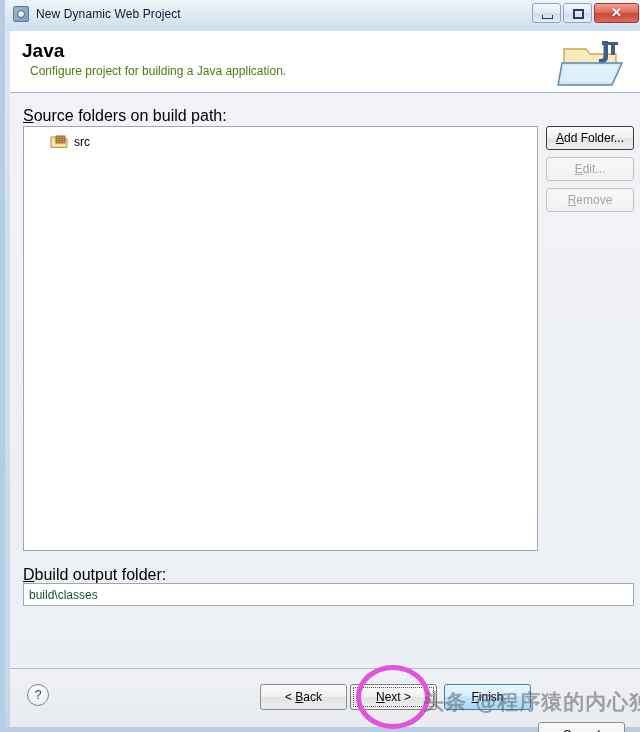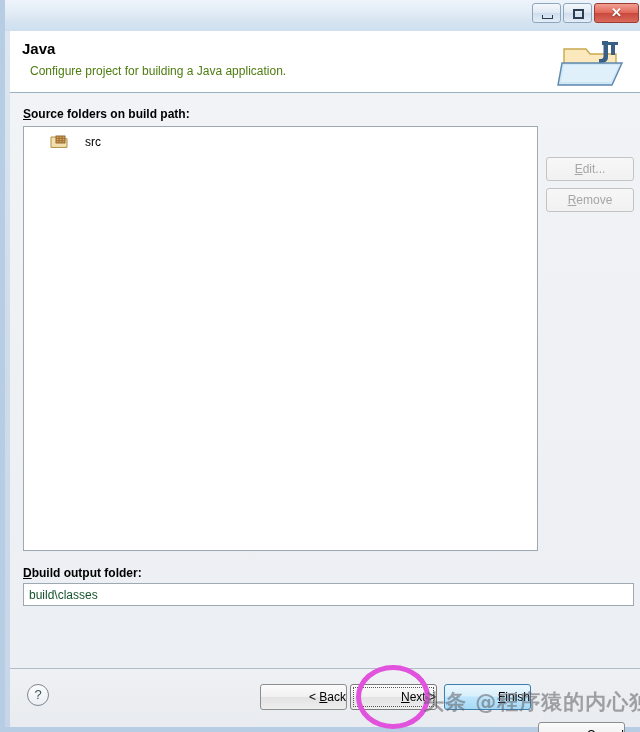--- a/index.html
+++ b/index.html
@@ -123,21 +123,21 @@
     left: 5px; top: 31px;
     width: 630px; height: 62px;
     background: #ffffff;
     border-bottom: 1px solid #9cb0c4;
     box-sizing: border-box;
     overflow: hidden;
   }
   #header-title {
     position: absolute;
     left: 12px; top: 9px;
-    font-size: 15px;
+    font-size: 19px;
     font-weight: bold;
     color: #000000;
   }
   #header-desc {
     position: absolute;
     left: 20px; top: 33px;
     font-size: 12px;
     color: #4d7c0f;
   }
   #header-banner {
@@ -150,23 +150,22 @@
   #body {
     position: absolute;
     left: 5px; top: 93px;
     width: 630px; height: 575px;
     background: linear-gradient(180deg, #f1f3f6 0%, #eceff3 100%);
     box-sizing: border-box;
   }
 
   .field-label {
     position: absolute;
-    font-size: 12px;
-    color: #000000;
-    font-weight: bold;
+    font-size: 16px;
+    color: #000000;
   }
   .field-label .acc {
     text-decoration: underline;
   }
 
   #src-label { left: 13px; top: 14px; }
 
   #listbox {
     position: absolute;
     left: 13px; top: 33px;
@@ -174,21 +173,21 @@
     background: #ffffff;
     border: 1px solid #9ea8b3;
     box-sizing: border-box;
     overflow: hidden;
   }
   #tree-item {
     position: absolute;
     left: 26px; top: 7px;
     display: flex;
     align-items: center;
-    gap: 17px;
+    gap: 6px;
     font-size: 12px;
     color: #000000;
   }
   .srcfolder-icon { width: 18px; height: 15px; display: block; }
 
   
   .side-btn {
     position: absolute;
     left: 536px;
     width: 88px; height: 24px;
@@ -256,21 +255,21 @@
   .nav-btn {
     position: absolute;
     top: 15px;
     width: 87px; height: 26px;
     box-sizing: border-box;
     border: 1px solid #8e8e8e;
     border-radius: 3px;
     background: linear-gradient(180deg, #fbfbfb 0%, #f1f1f1 48%, #e3e3e3 52%, #eeeeee 100%);
     font-size: 12px;
     color: #000000;
-    text-align: right;
+    text-align: center;
     line-height: 24px;
     font-family: "Liberation Sans", sans-serif;
   }
   .nav-btn .acc { text-decoration: underline; }
   #btn-back { left: 250px; }
   #btn-next {
     left: 340px;
     border: 1px solid #7a7a7a;
   }
   #btn-next .inner-focus {
@@ -309,20 +308,24 @@
     pointer-events: none;
     font-family: "DejaVu Sans", sans-serif;
   }
 </style>
 </head>
 <body>
 
 <div id="window">
 
   <div id="titlebar">
+    <div id="titlebar-inner">
+      <span class="title-icon"></span>
+      <span id="title-text">New Dynamic Web Project</span>
+    </div>
     <div id="winbtns">
       <div class="winbtn">
         <span class="glyph-min"></span>
       </div>
       <div class="winbtn">
         <span class="glyph-max"></span>
       </div>
       <div class="winbtn close">
         <span class="glyph-close">✕</span>
       </div>
@@ -353,20 +356,21 @@
           <rect x="6" y="2" width="9" height="7" fill="#d9a25f" stroke="#8b5e22" stroke-width="0.9"></rect>
           <line x1="6" y1="4.4" x2="15" y2="4.4" stroke="#8b5e22" stroke-width="0.7"></line>
           <line x1="6" y1="6.7" x2="15" y2="6.7" stroke="#8b5e22" stroke-width="0.7"></line>
           <line x1="9" y1="2" x2="9" y2="9" stroke="#8b5e22" stroke-width="0.7"></line>
           <line x1="12" y1="2" x2="12" y2="9" stroke="#8b5e22" stroke-width="0.7"></line>
         </svg>
         <span>src</span>
       </div>
     </div>
 
+    <div class="side-btn focused" id="btn-add-folder"><span class="acc">A</span><span>dd Folder...</span></div>
 
     <div class="side-btn disabled" id="btn-edit"><span class="acc">E</span><span>dit...</span></div>
 
     <div class="side-btn disabled" id="btn-remove"><span class="acc">R</span><span>emove</span></div>
 
     <div class="field-label" id="out-label"><span class="acc">D</span><span>build output folder:</span></div>
 
     <input id="out-input" type="text" value="build\classes" style="">
   </div>
 

